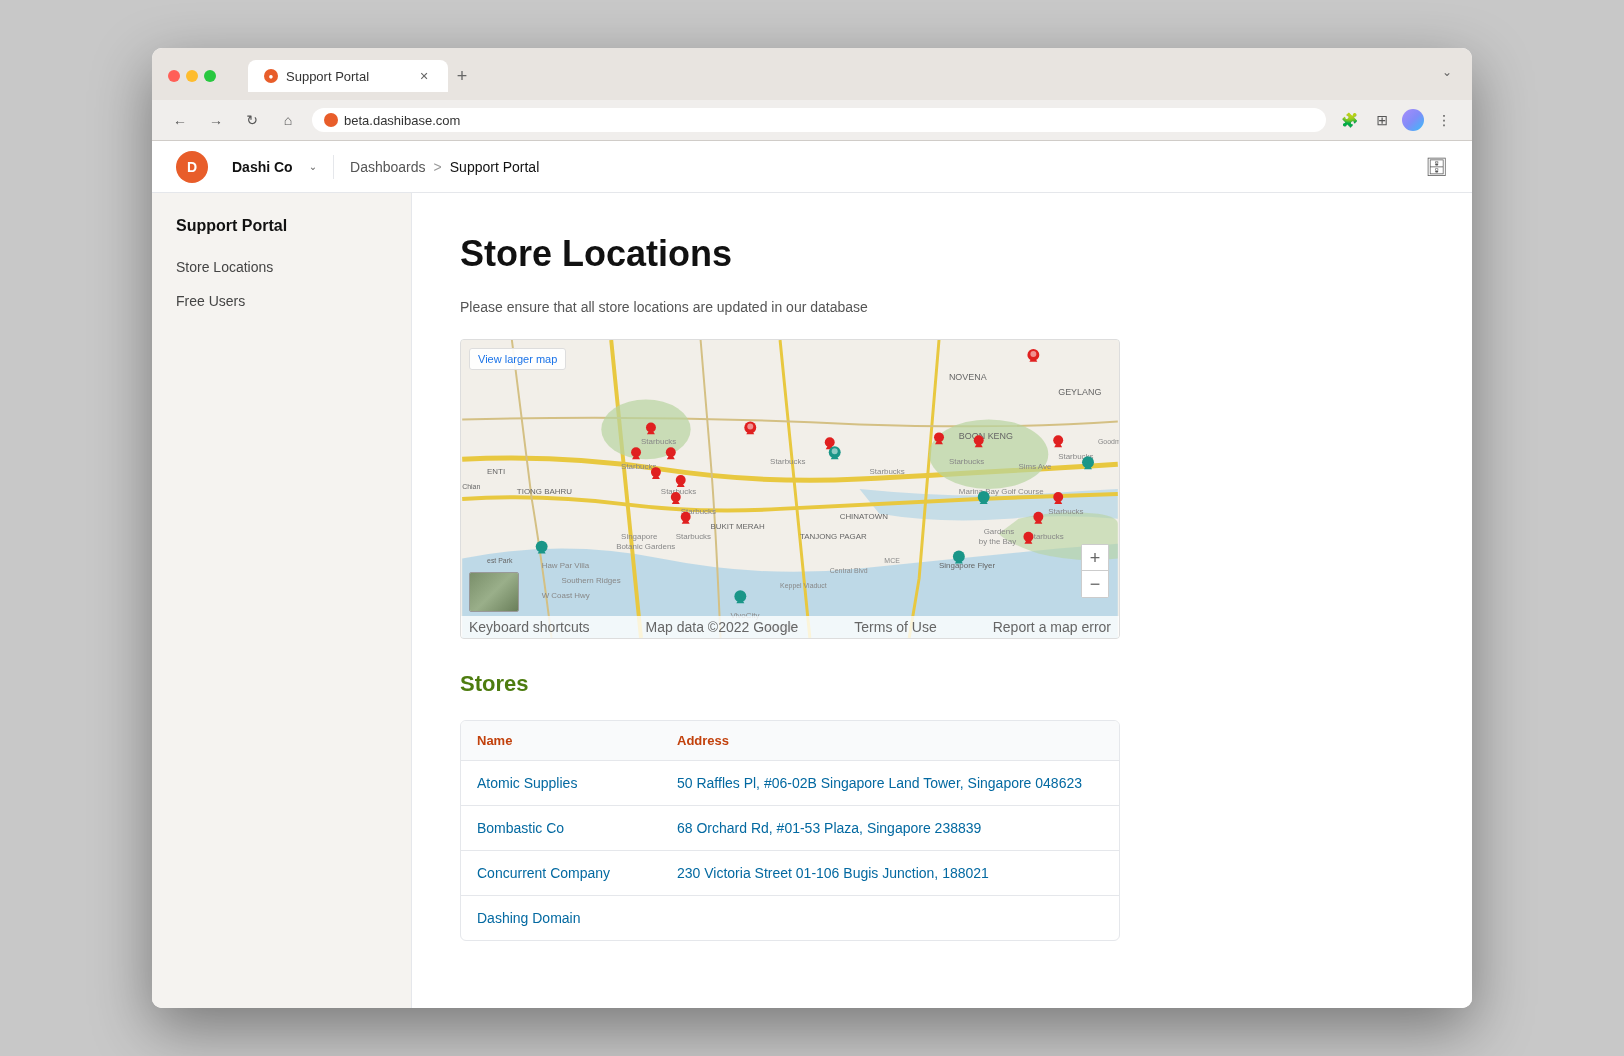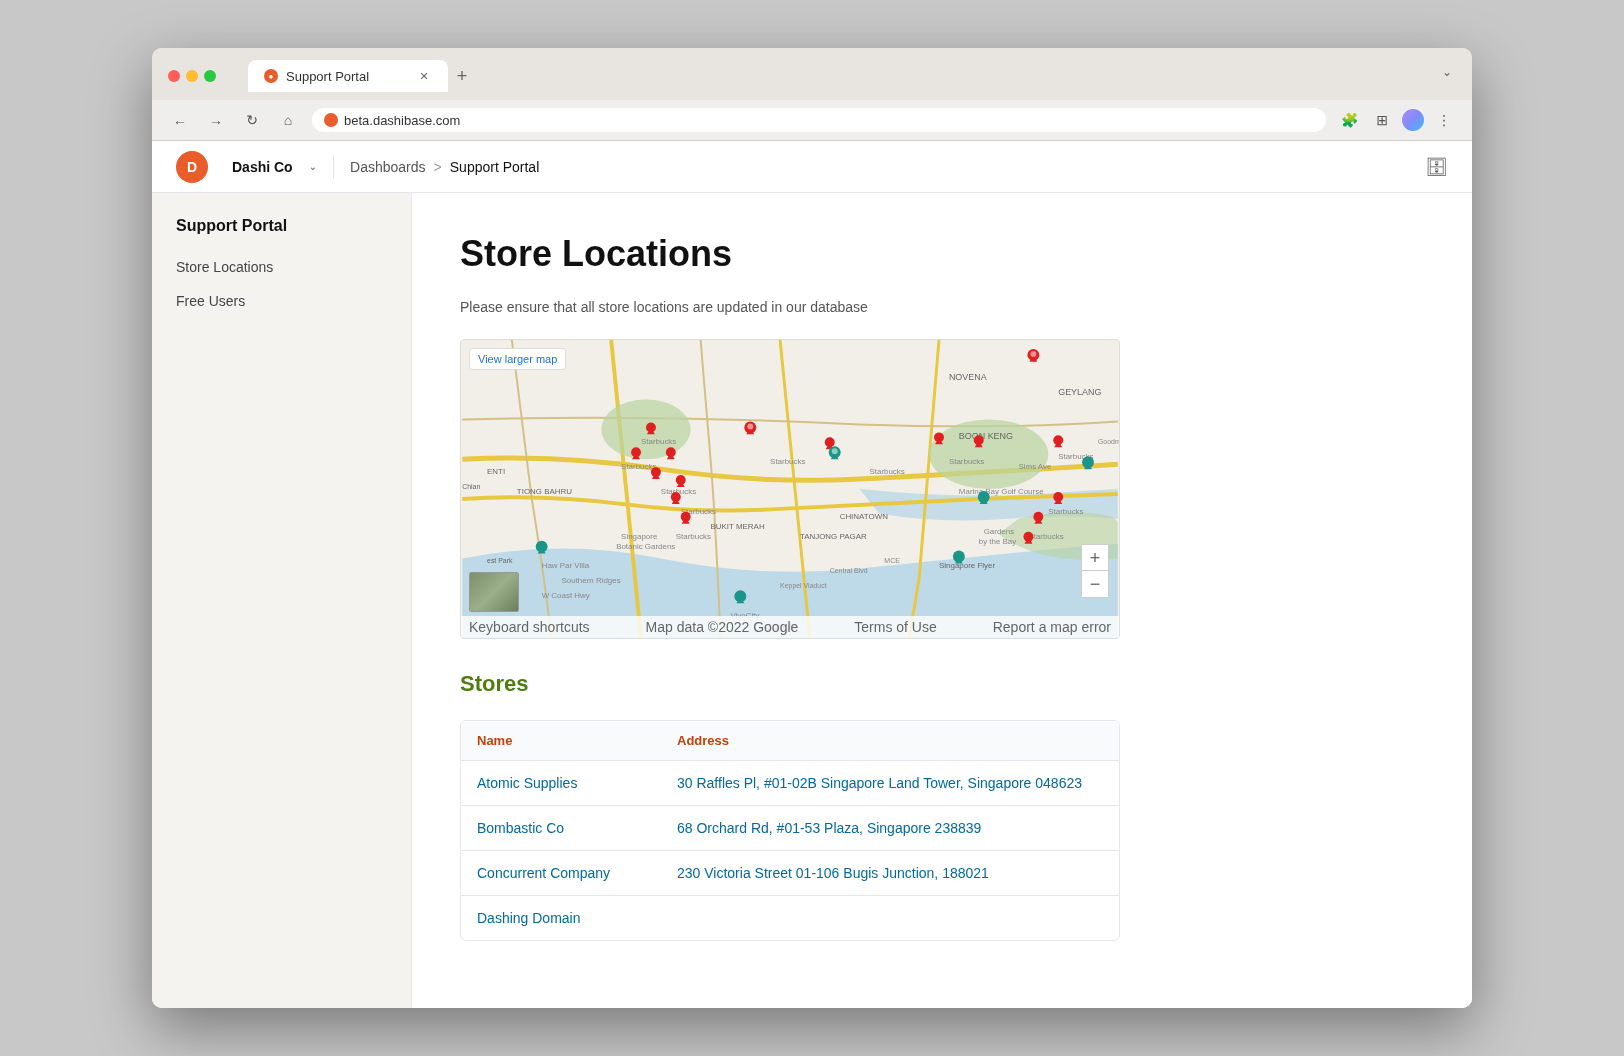--- a/index.html
+++ b/index.html
@@ -737,21 +737,21 @@
 
           <h2 class="stores-title">Stores</h2>
 
           <div class="stores-table">
             <div class="table-header">
               <div class="th">Name</div>
               <div class="th">Address</div>
             </div>
             <div class="table-row">
               <div class="td">Atomic Supplies</div>
-              <div class="td">30 Raffles Pl, #01-02B Singapore Land Tower, Singapore 048623</div>
+              <div class="td">50 Raffles Pl, #06-02B Singapore Land Tower, Singapore 048623</div>
             </div>
             <div class="table-row">
               <div class="td">Bombastic Co</div>
               <div class="td">68 Orchard Rd, #01-53 Plaza, Singapore 238839</div>
             </div>
             <div class="table-row">
               <div class="td">Concurrent Company</div>
               <div class="td">230 Victoria Street 01-106 Bugis Junction, 188021</div>
             </div>
             <div class="table-row">

